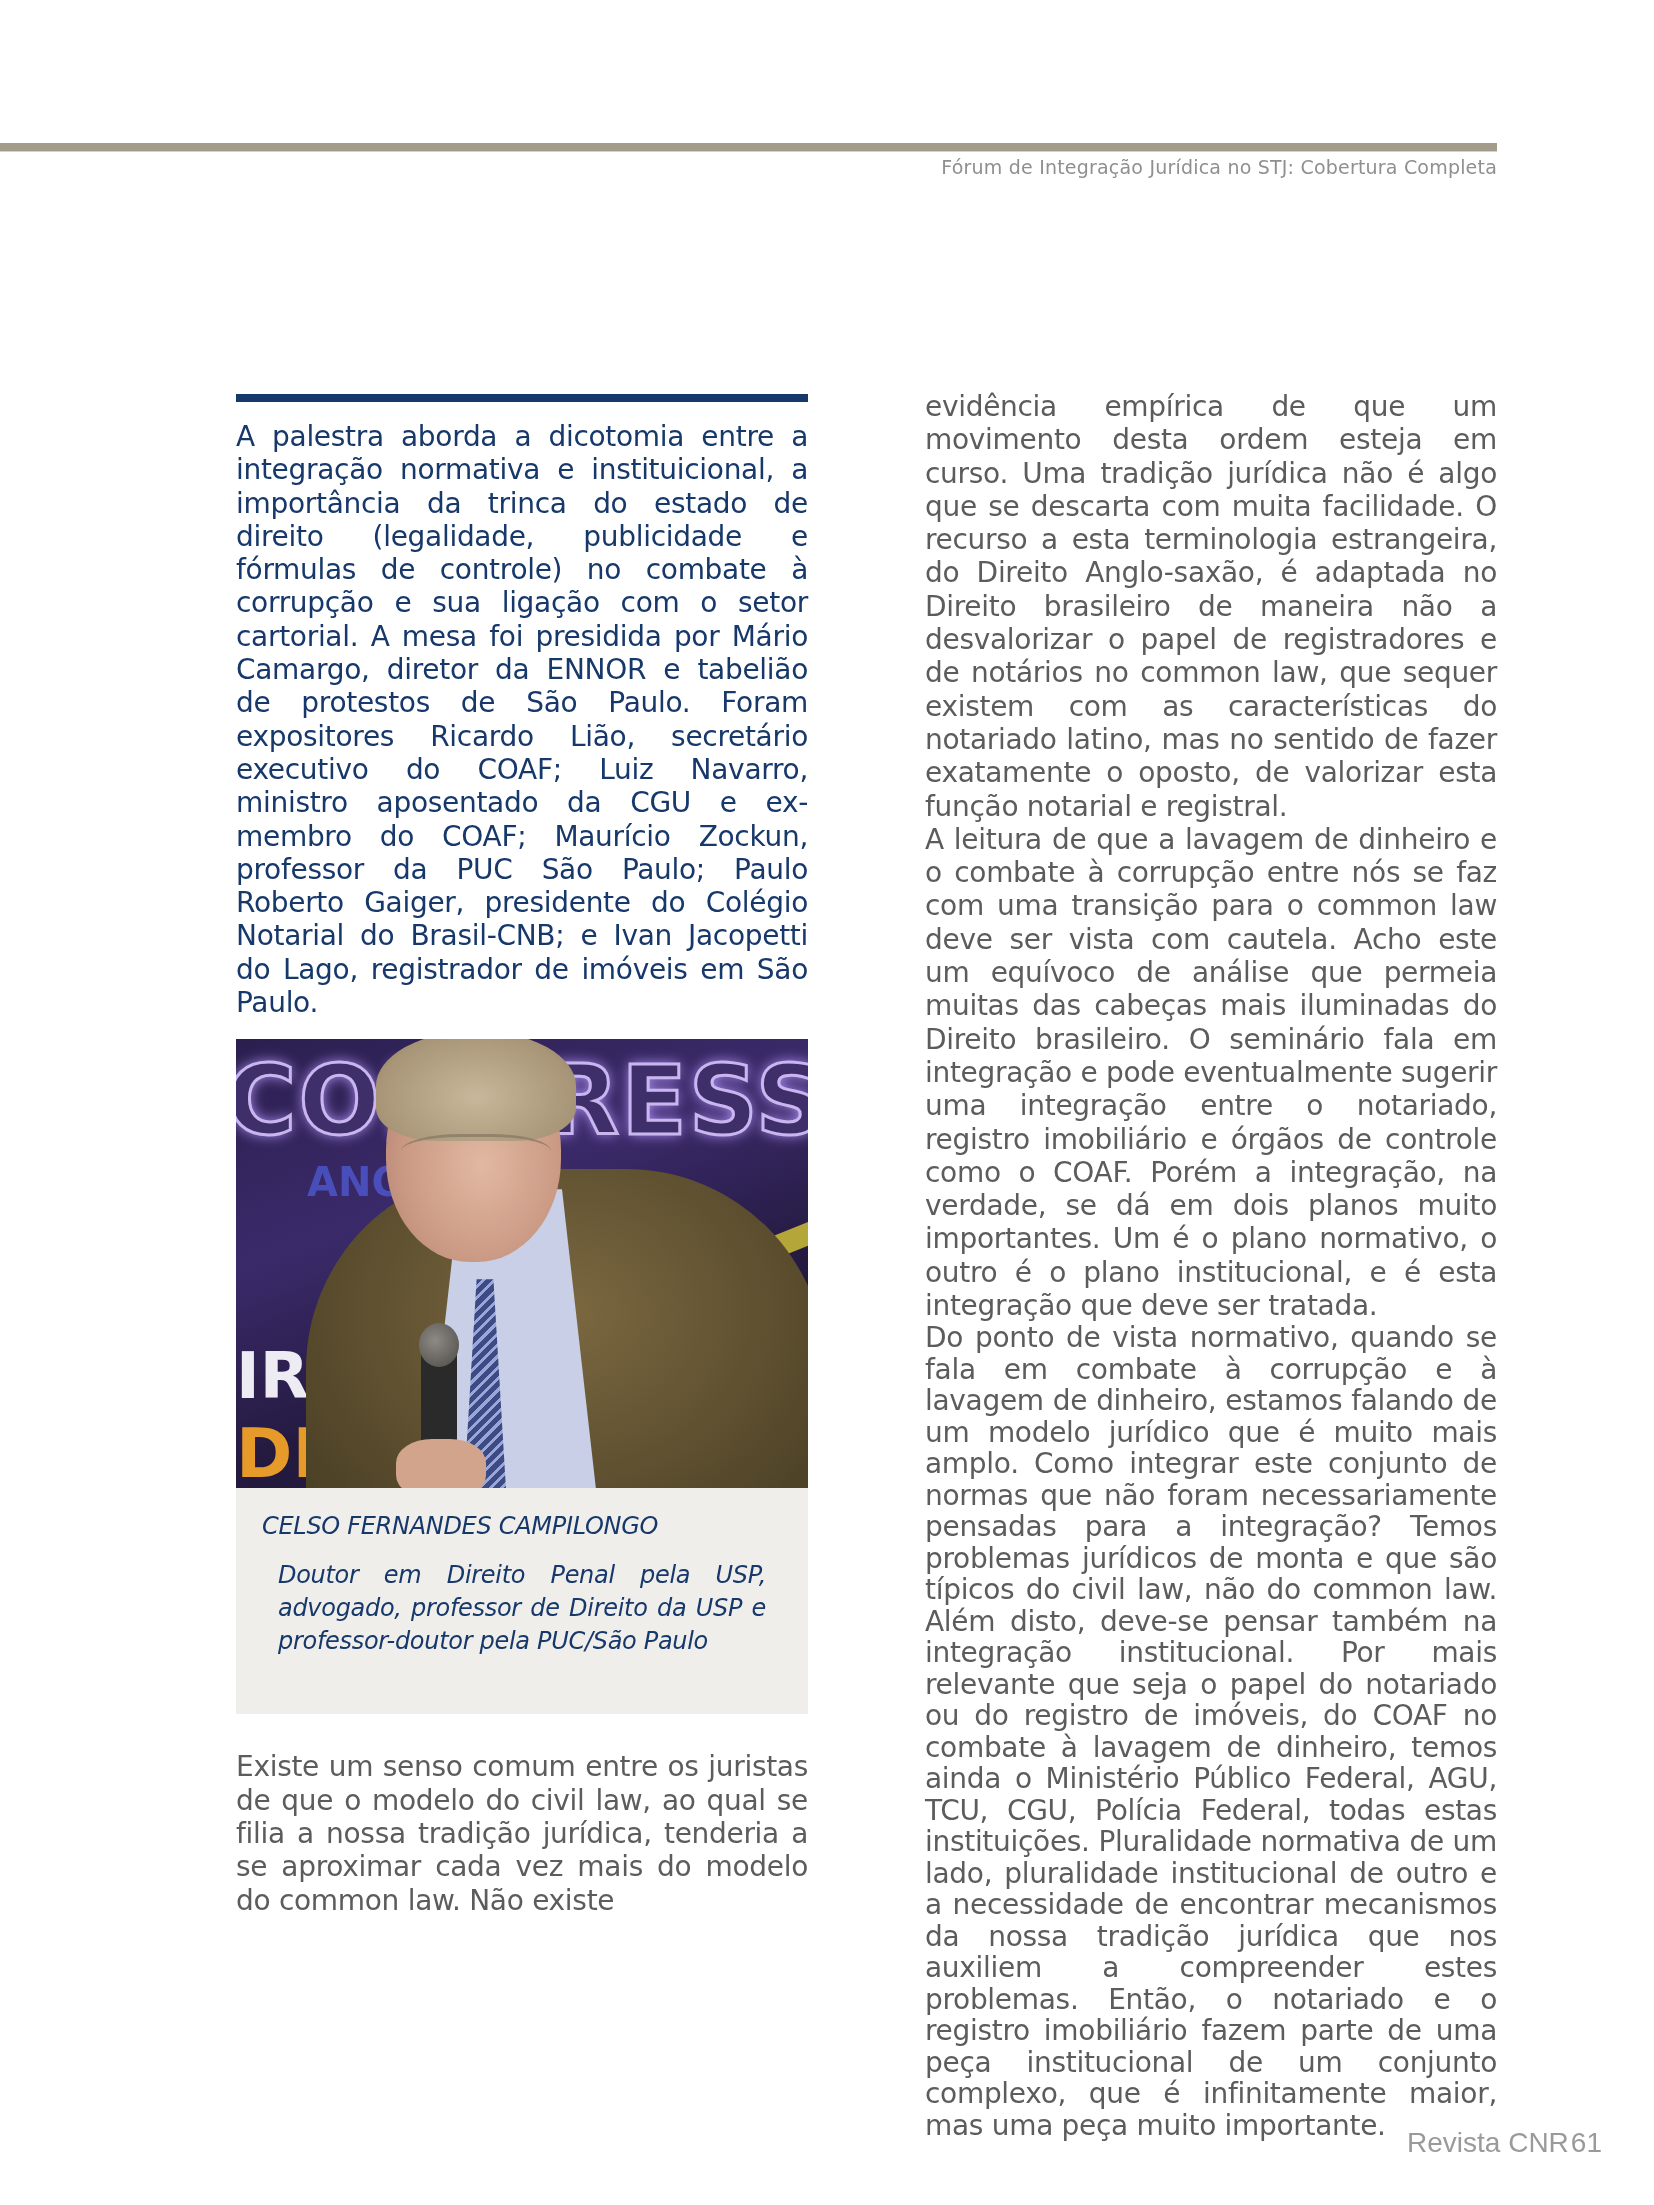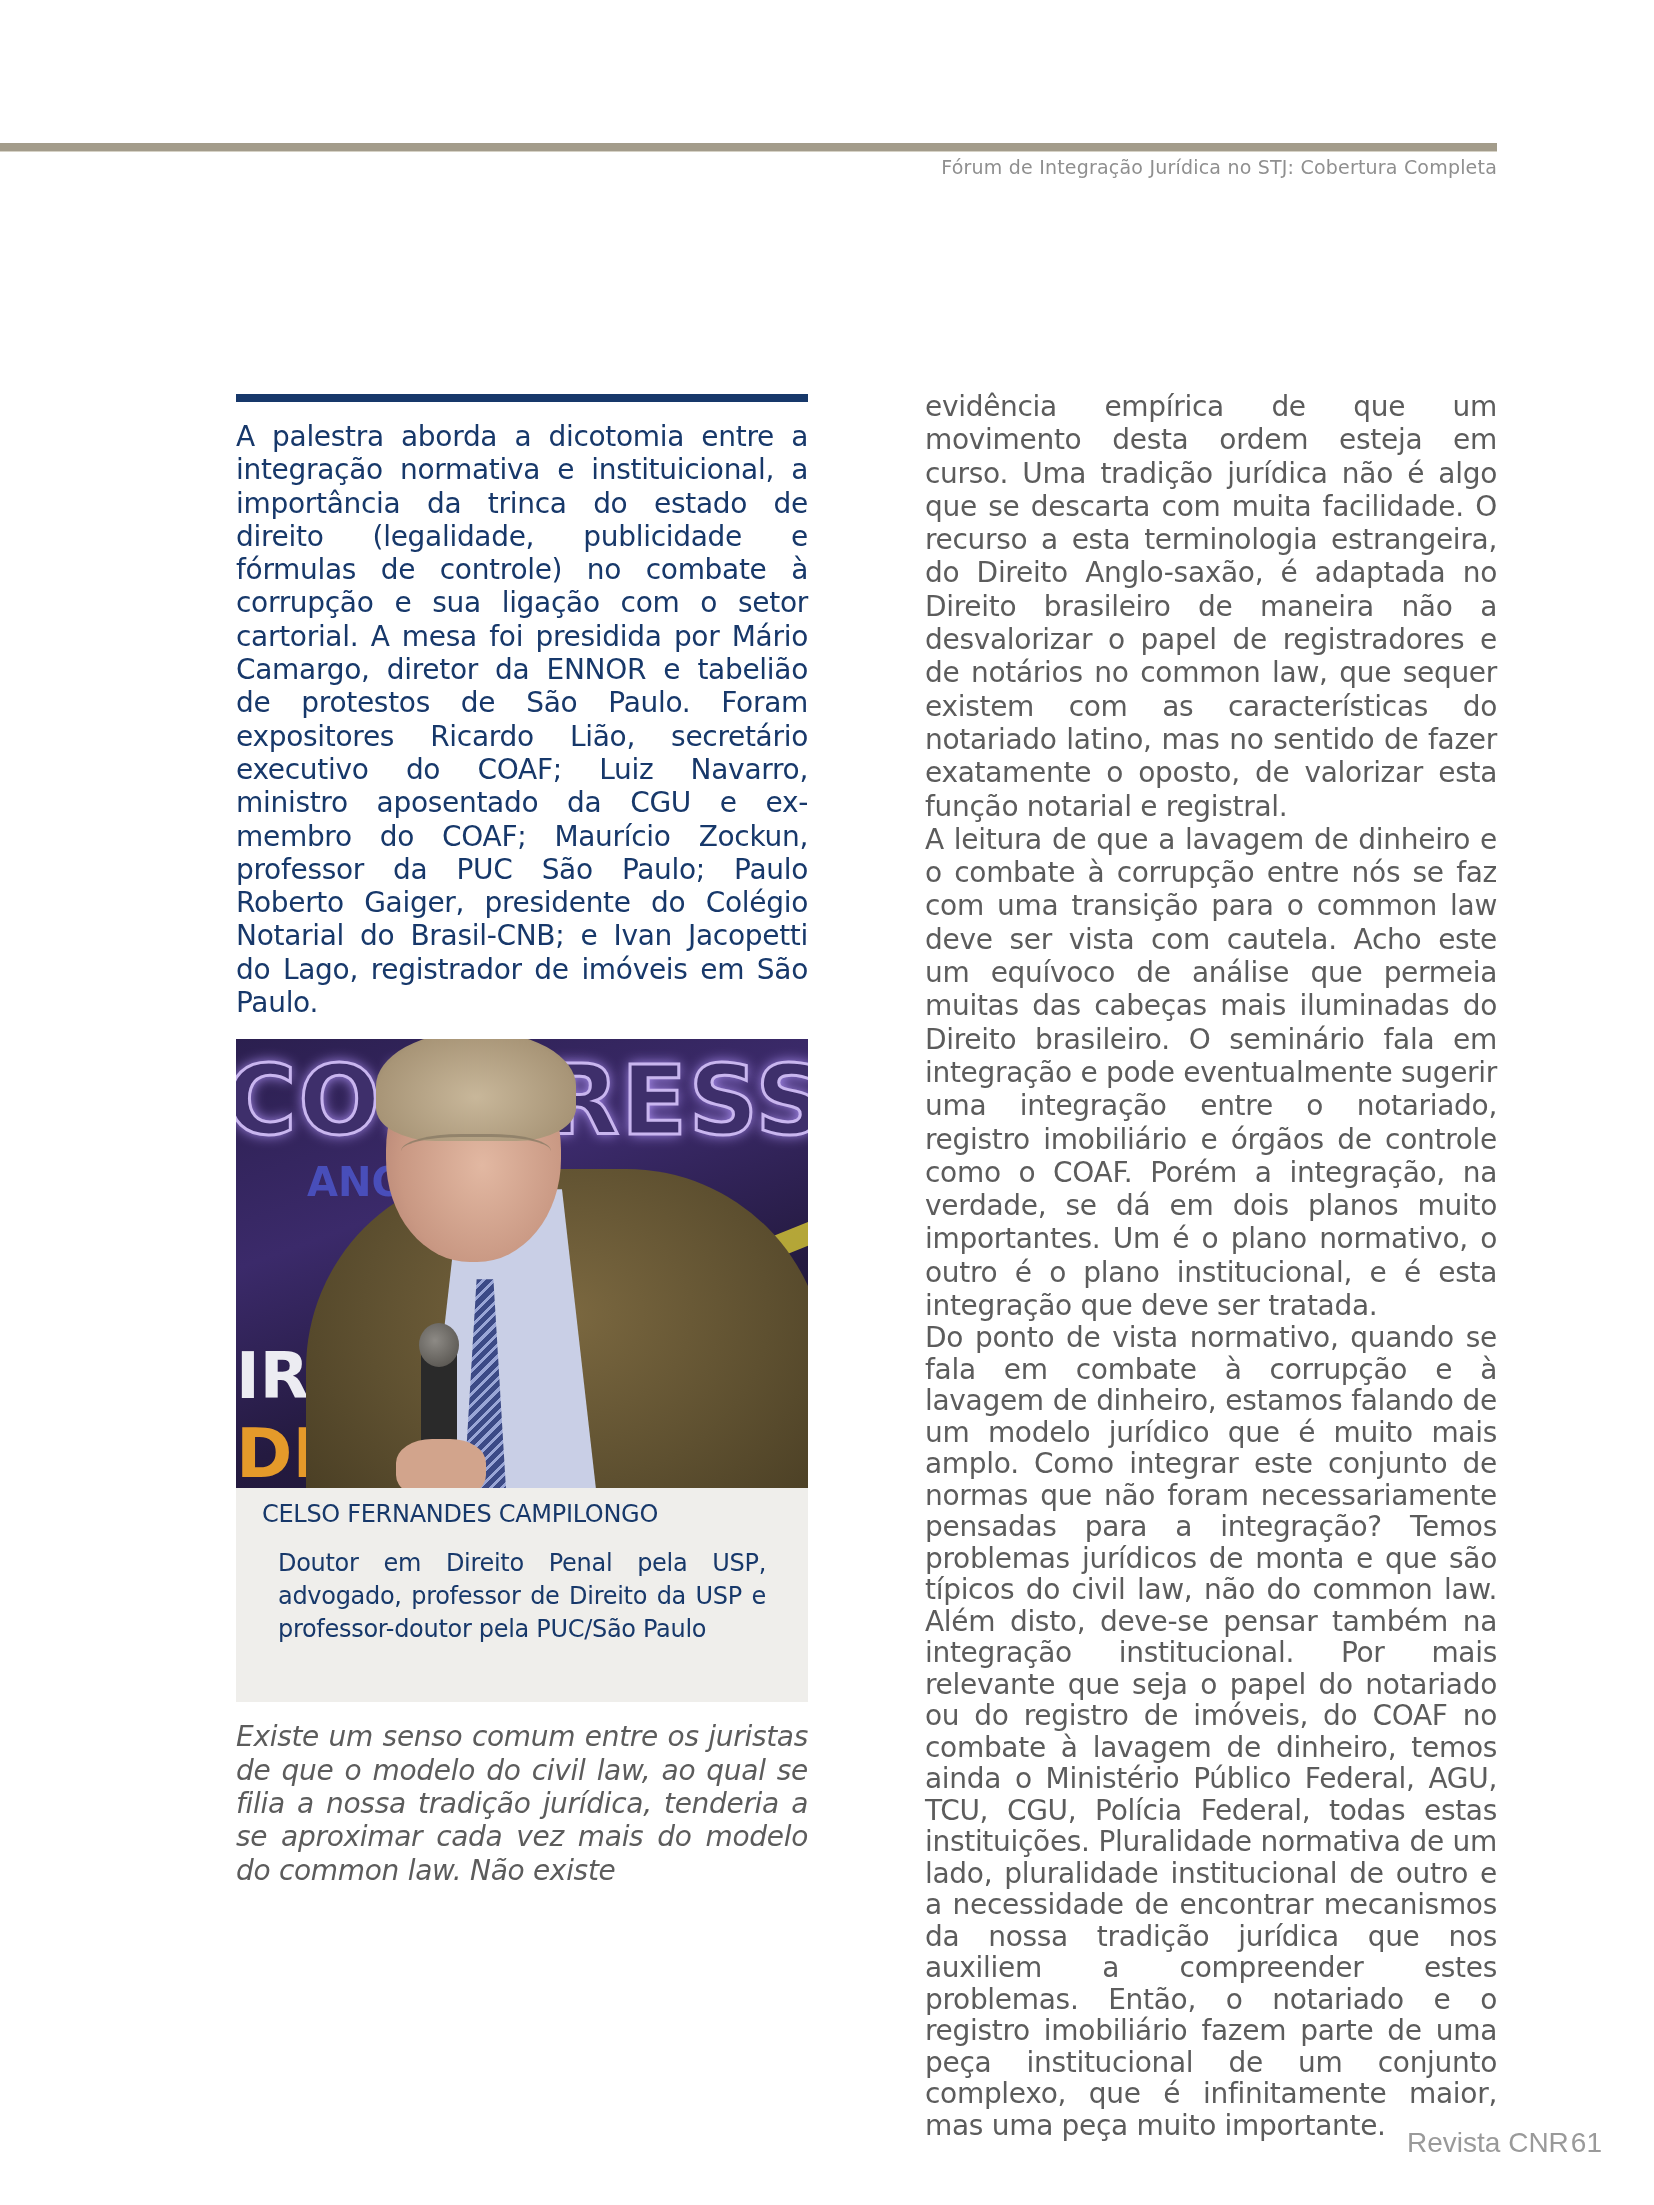--- a/index.html
+++ b/index.html
@@ -84,26 +84,26 @@
   .photo .mic::before {
     content: ""; position: absolute; left: -2px; top: -6px; width: 40px; height: 44px;
     border-radius: 50%; background: radial-gradient(circle at 40% 40%, #8d8a85 0%, #4d4a45 100%);
   }
   .photo .hand {
     position: absolute; left: 160px; top: 400px; width: 90px; height: 60px; border-radius: 40%;
     background: #d2a48c;
   }
 
   .caption {
-    background: #efeeeb; padding: 10px 26px 40px 26px; width: 520px;
+    background: #efeeeb; padding: 22px 26px 40px 26px; width: 520px; font-style: italic;
   }
   .caption .name { font-size: 24px; line-height: 33px; color: #17386a; letter-spacing: -0.3px; }
   .caption .bio { font-size: 24px; line-height: 33px; color: #17386a; text-align: justify; margin: 16px; letter-spacing: -0.3px; }
 
-  .after-caption { margin-top: 18px; font-style: italic; }
+  .after-caption { margin-top: 36px; }
 
   .subhead {
     font-size: 23px; line-height: 30px; color: #17386a; margin: 28px 0 5px 0; letter-spacing: -0.6px;
   }
   .p.gray.tight { line-height: 31.5px; }
 
   .folio {
     position: absolute; right: 52px; top: 2127px; font-size: 28px; color: #9a9a9a; white-space: nowrap;
     font-family: "Liberation Sans", sans-serif;
   }

